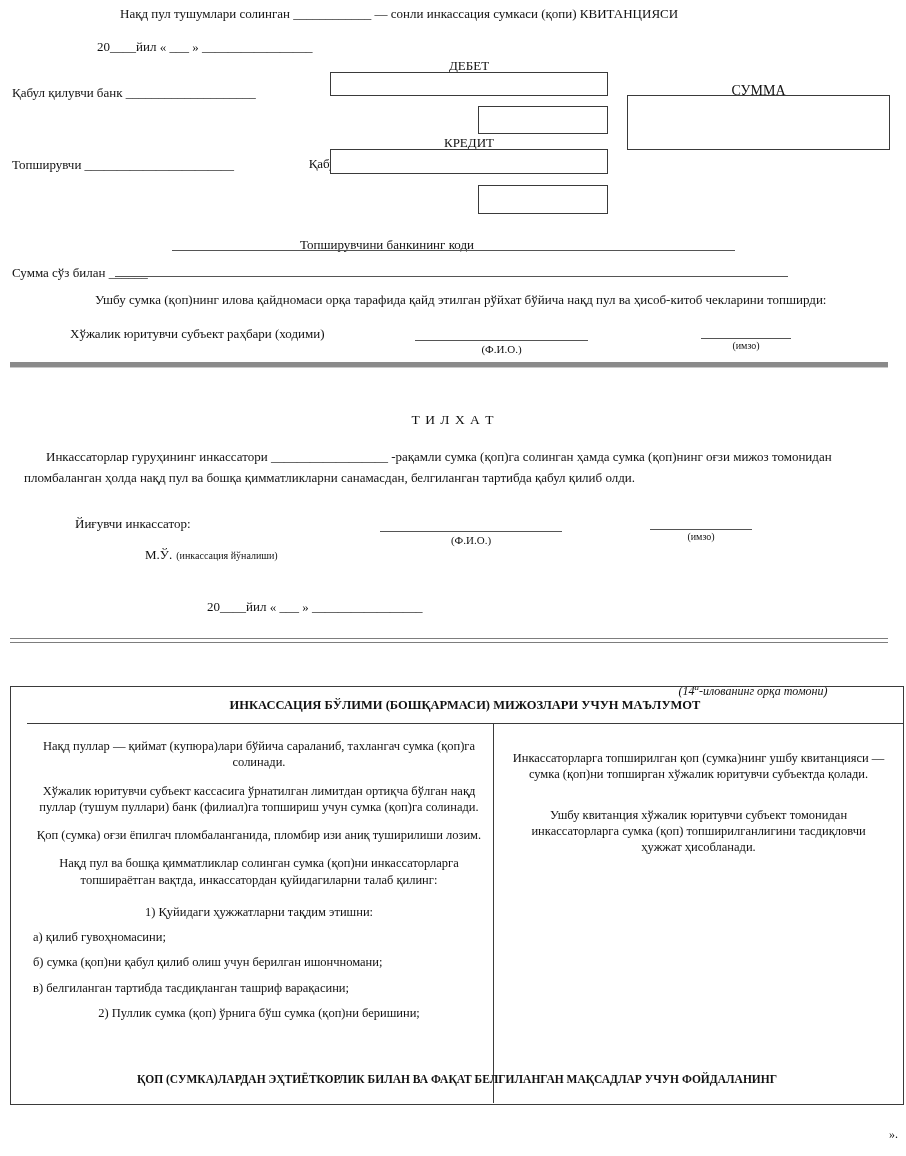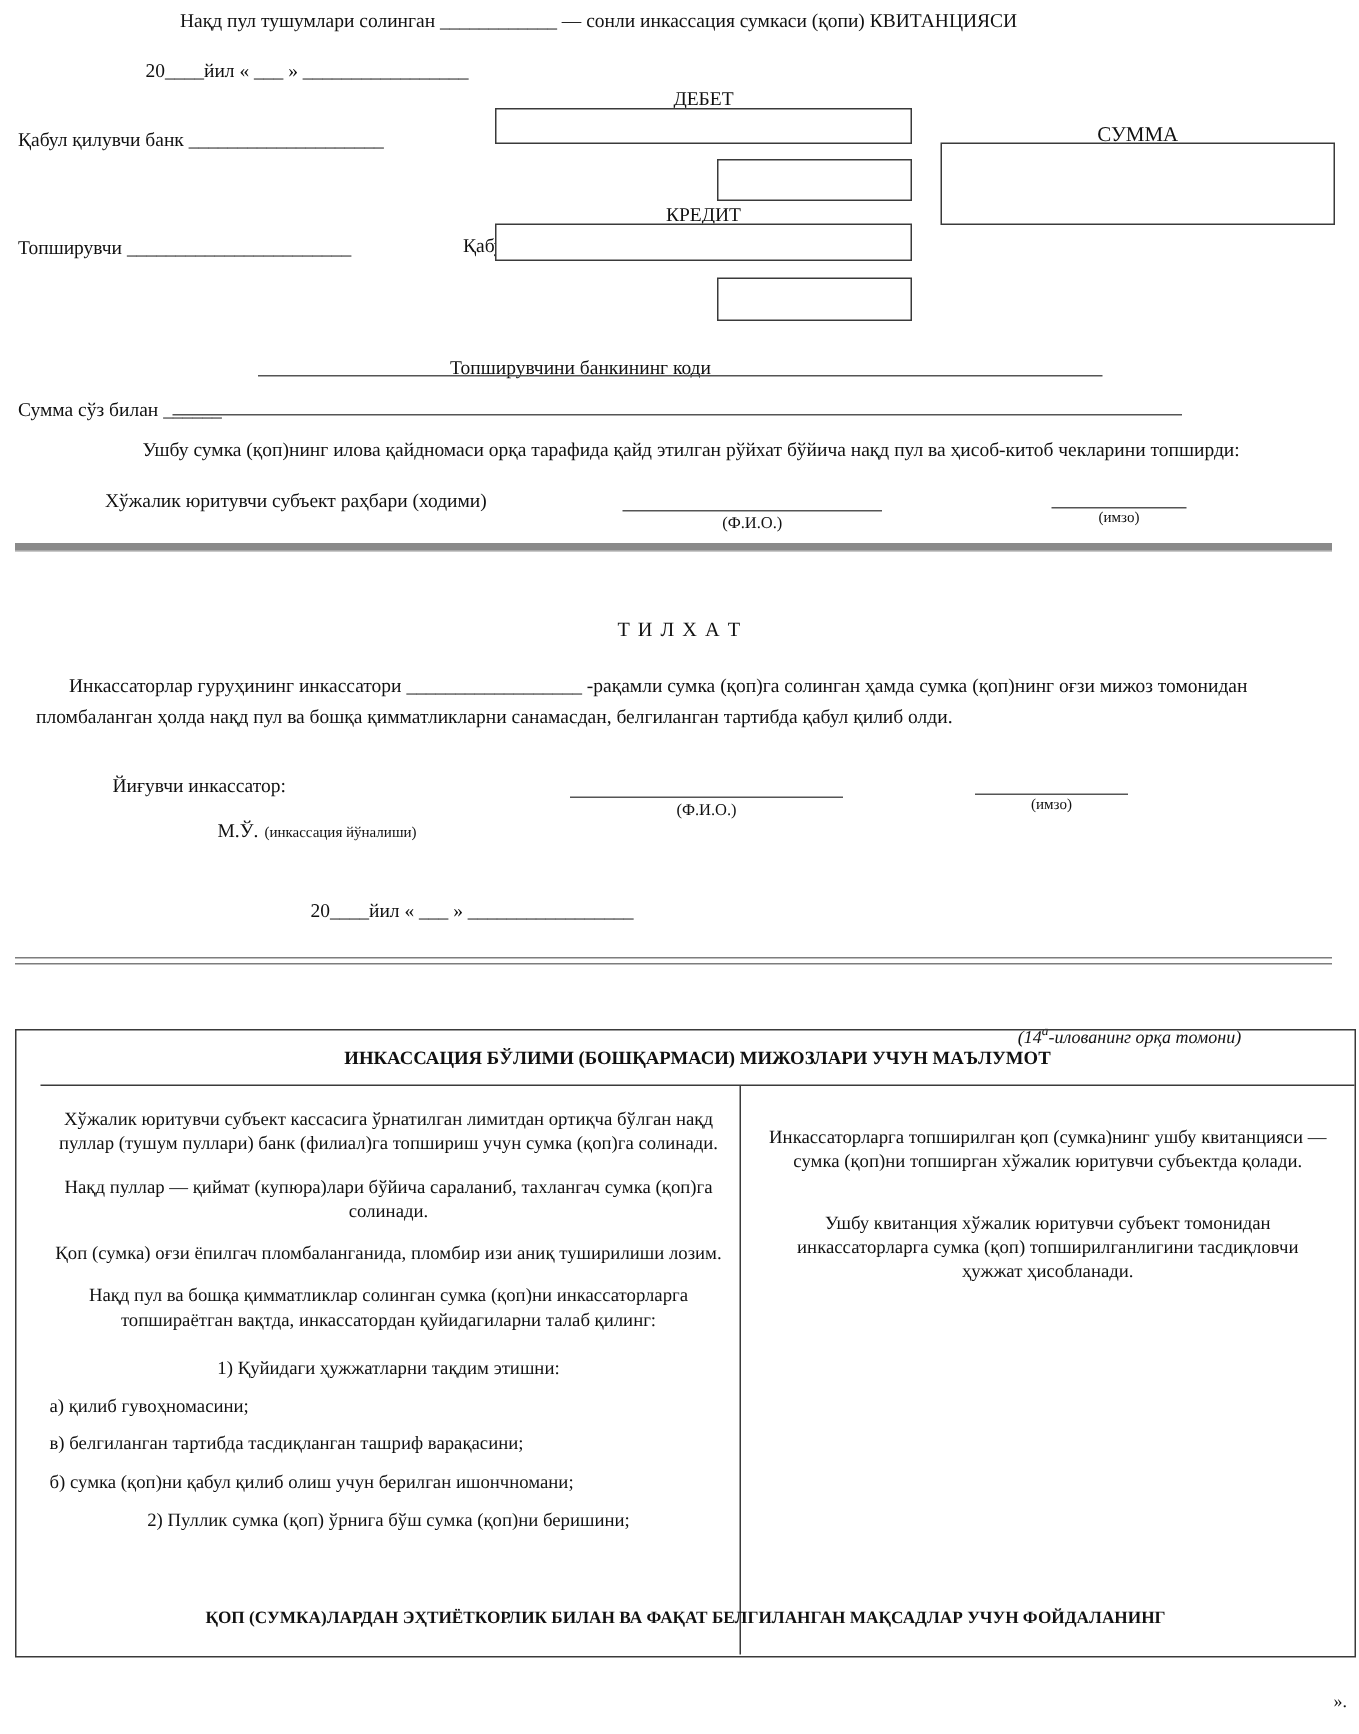--- a/index.html
+++ b/index.html
@@ -93,28 +93,28 @@
   <div class="abs t13" style="left:207px;top:599px;">20____йил « ___ » _________________</div>
 
   <div class="sep-double" style="top:638px;"></div>
 
   <div class="abs t12 italic center" style="left:618px;top:682px;width:270px;"><span>(14</span><sup>а</sup><span>-илованинг орқа томони)</span></div>
 
   <div id="info-table">
     <div class="hdr">ИНКАССАЦИЯ БЎЛИМИ (БОШҚАРМАСИ) МИЖОЗЛАРИ УЧУН МАЪЛУМОТ</div>
     <div class="cols">
       <div class="col-left">
+        <p class="center">Нақд пуллар — қиймат (купюра)лари бўйича сараланиб, тахлангач сумка (қоп)га солинади.</p>
         <p class="center">Хўжалик юритувчи субъект кассасига ўрнатилган лимитдан ортиқча бўлган нақд пуллар (тушум пуллари) банк (филиал)га топшириш учун сумка (қоп)га солинади.</p>
-        <p class="center">Нақд пуллар — қиймат (купюра)лари бўйича сараланиб, тахлангач сумка (қоп)га солинади.</p>
         <p class="center">Қоп (сумка) оғзи ёпилгач пломбаланганида, пломбир изи аниқ туширилиши лозим.</p>
         <p class="center">Нақд пул ва бошқа қимматликлар солинган сумка (қоп)ни инкассаторларга топшираётган вақтда, инкассатордан қуйидагиларни талаб қилинг:</p>
         <p class="center tight" style="margin-top:16px;">1) Қуйидаги ҳужжатларни тақдим этишни:</p>
         <p class="tight">а) қилиб гувоҳномасини;</p>
+        <p class="tight">б) сумка (қоп)ни қабул қилиб олиш учун берилган ишончномани;</p>
         <p class="tight">в) белгиланган тартибда тасдиқланган ташриф варақасини;</p>
-        <p class="tight">б) сумка (қоп)ни қабул қилиб олиш учун берилган ишончномани;</p>
         <p class="center tight" style="margin-bottom:2px;">2) Пуллик сумка (қоп) ўрнига бўш сумка (қоп)ни беришини;</p>
       </div>
       <div class="col-right">
         <p class="center">Инкассаторларга топширилган қоп (сумка)нинг ушбу квитанцияси — сумка (қоп)ни топширган хўжалик юритувчи субъектда қолади.</p>
         <p class="center">Ушбу квитанция хўжалик юритувчи субъект томонидан инкассаторларга сумка (қоп) топширилганлигини тасдиқловчи ҳужжат ҳисобланади.</p>
       </div>
     </div>
     <div class="tbl-footer">ҚОП (СУМКА)ЛАРДАН ЭҲТИЁТКОРЛИК БИЛАН ВА ФАҚАТ БЕЛГИЛАНГАН МАҚСАДЛАР УЧУН ФОЙДАЛАНИНГ</div>
   </div>
 

